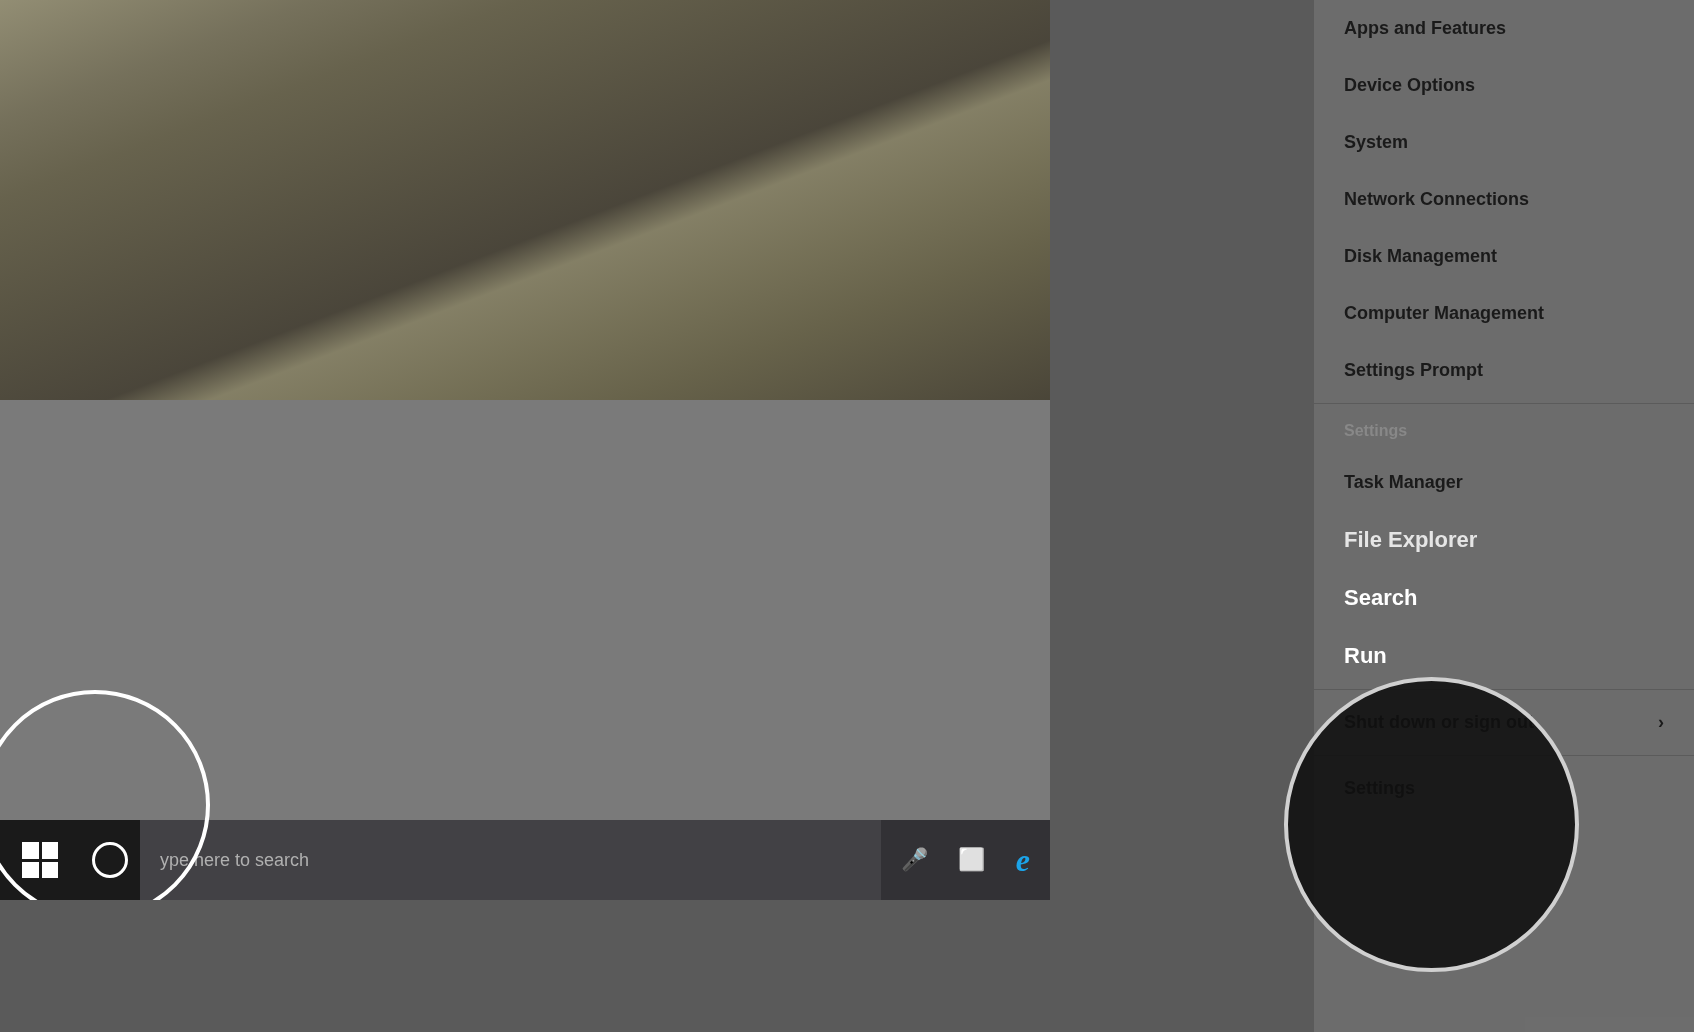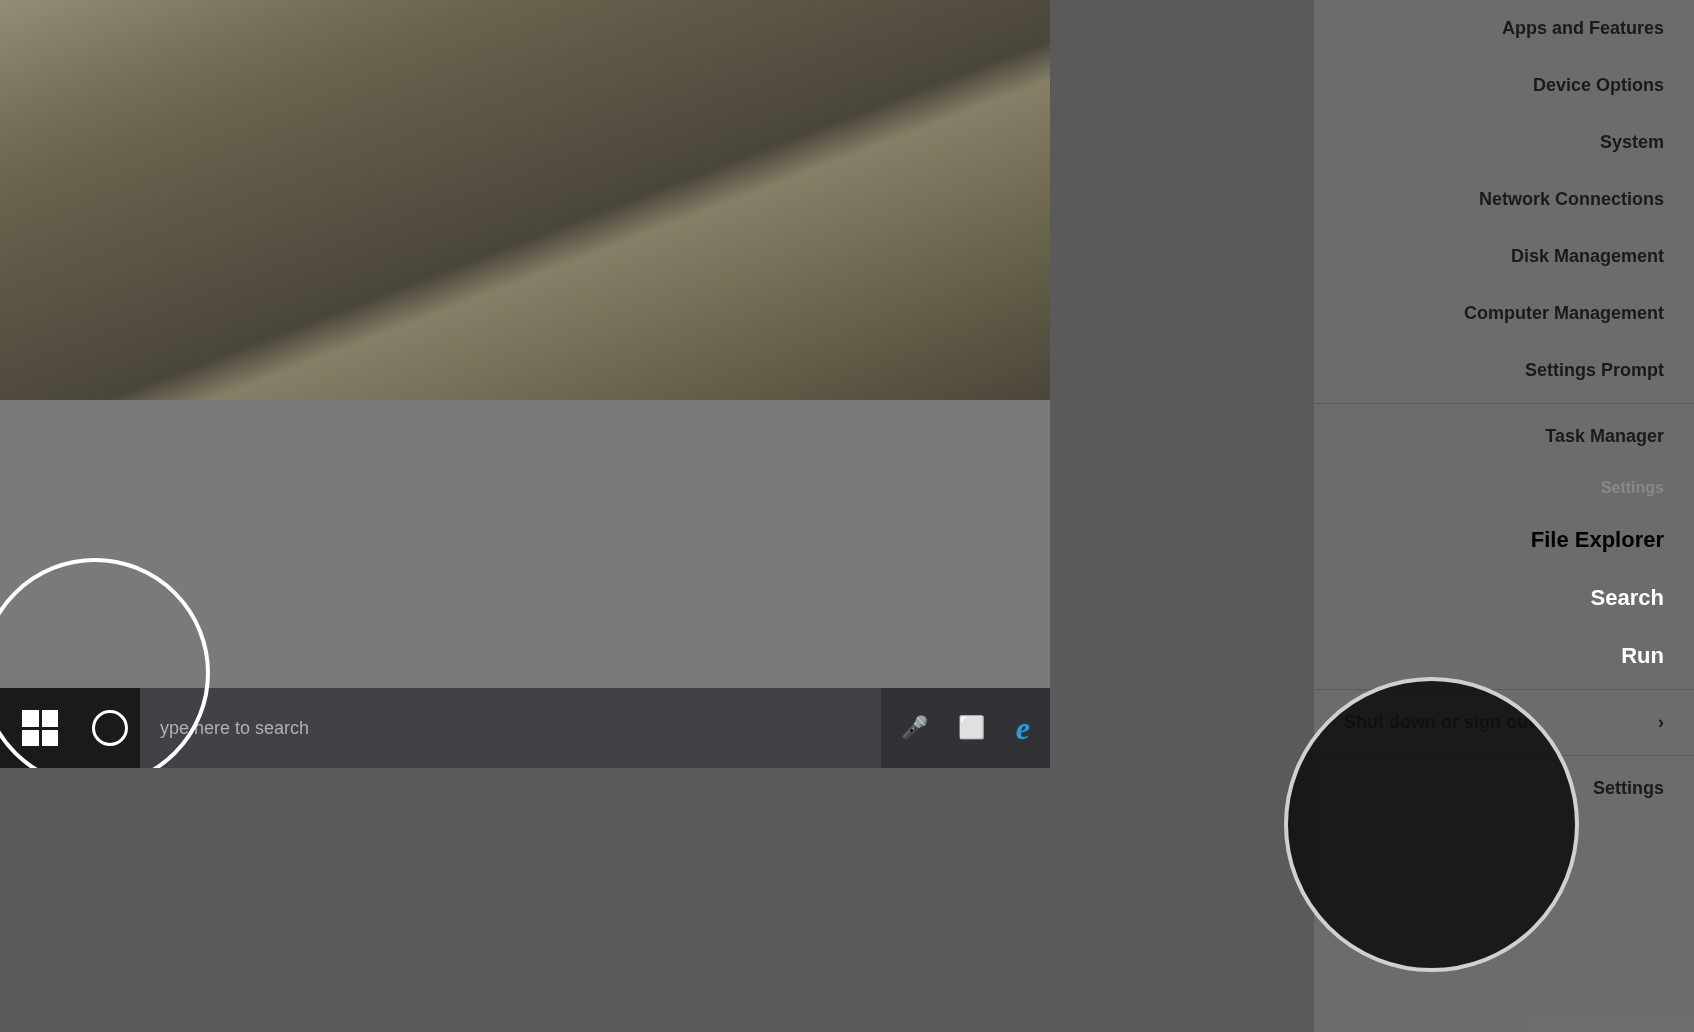--- a/index.html
+++ b/index.html
@@ -12,21 +12,21 @@
       font-family: 'Segoe UI', Arial, sans-serif;
       position: relative;
     }
 
     
     .desktop-area {
       position: absolute;
       top: 0;
       left: 0;
       width: 1050px;
-      height: 768px;
+      height: 900px;
       background: #4c1d95;
       overflow: hidden;
     }
 
     
     .taskbar {
       position: absolute;
       bottom: 0;
       left: 0;
       width: 1050px;
@@ -141,21 +141,21 @@
     }
 
     .menu-item {
       padding: 18px 30px;
       color: #1a1a1a;
       font-size: 18px;
       font-weight: 600;
       cursor: pointer;
       border: none;
       background: transparent;
-      text-align: right;
+      text-align: left;
       width: 100%;
       display: block;
     }
 
     .menu-item.highlighted {
       color: white;
       background: transparent;
     }
 
     .menu-divider {
@@ -261,25 +261,25 @@
 
   <div class="menu-item">Disk Management</div>
 
   <div class="menu-item">Computer Management</div>
 
   <div class="menu-item">Settings Prompt</div>
 
 
   <div class="menu-divider"></div>
 
+  <div class="menu-item" style="color: #888; font-size:16px; padding: 14px 30px;">Settings</div>
+
   <div class="menu-item">Task Manager</div>
 
-  <div class="menu-item" style="color: #888; font-size:16px; padding: 14px 30px;">Settings</div>
-
-  <div class="menu-item highlighted" style="color: #000000; font-size: 22px; padding: 16px 30px;">File Explorer</div>
+  <div class="menu-item highlighted" style="color: #e5e5e5; font-size: 22px; padding: 16px 30px;">File Explorer</div>
 
   <div class="menu-item highlighted" style="color: white; font-size: 22px; padding: 16px 30px;">Search</div>
 
   <div class="menu-item highlighted" style="color: white; font-size: 22px; padding: 16px 30px;">Run</div>
 
   <div class="menu-divider"></div>
 
   <div class="menu-item-with-arrow">
     <span>Shut down or sign out</span>
     <span class="menu-arrow">›</span>

